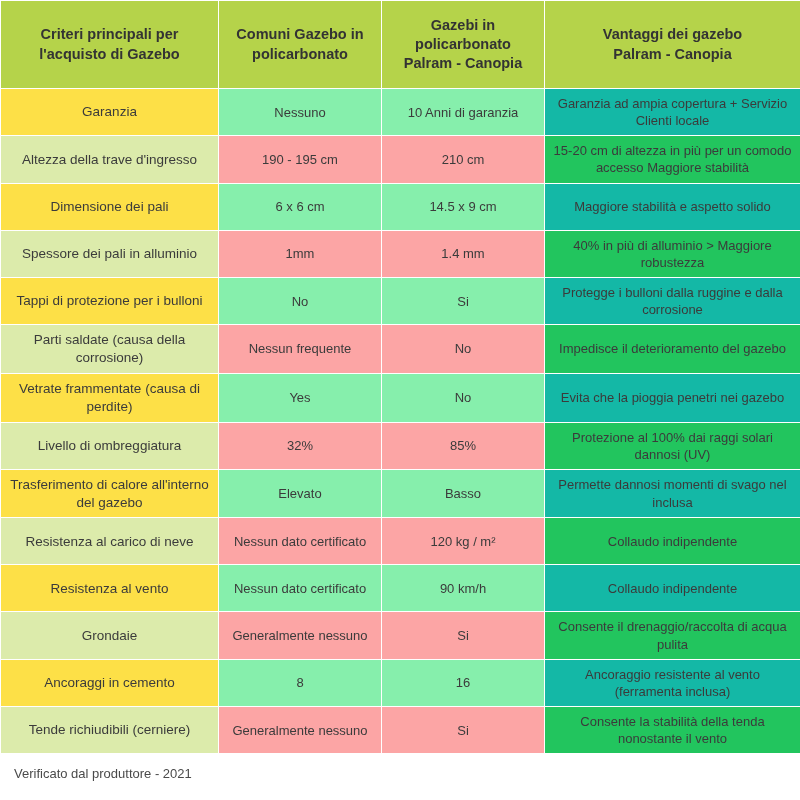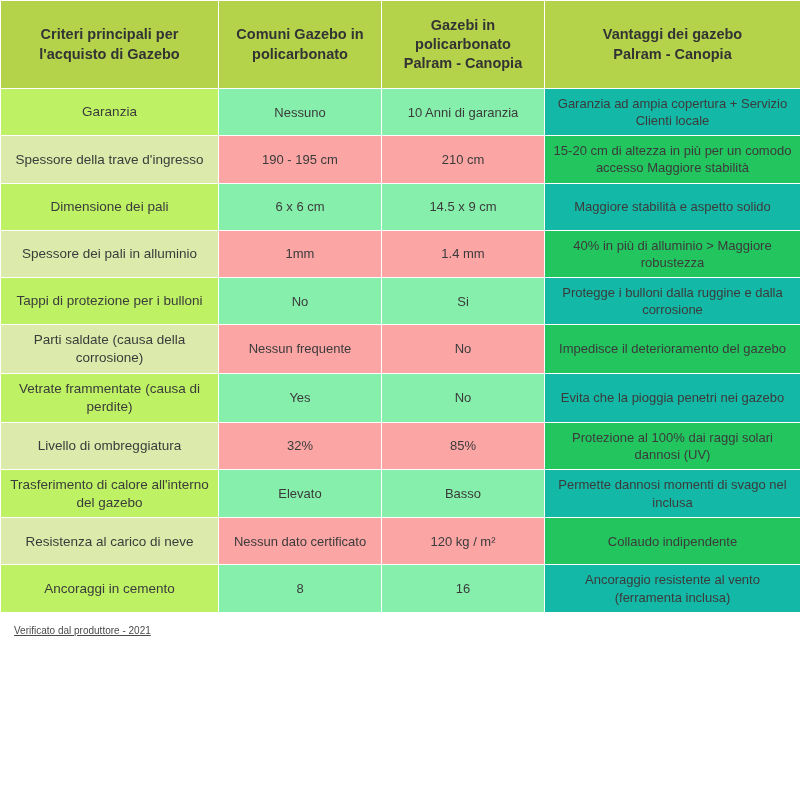--- a/index.html
+++ b/index.html
@@ -48,40 +48,39 @@
     padding: 8px 10px;
   }
   thead th .sub {
     display: block;
   }
   tbody td {
     font-size: 13px;
     height: 47px;
   }
   tbody td.crit {
-    background: #bef264;
+    background: #fde047;
     font-weight: normal;
     color: #3b3b3b;
     font-size: 13.5px;
   }
   tbody td.val {
     background: #86efac;
   }
   tbody td.benefit {
     background: #14b8a6;
   }
   tbody tr.alt td.crit { background: #dcebab; }
   tbody tr.alt td.val { background: #fca5a5; }
   tbody tr.alt td.benefit { background: #22c55e; }
 
   .footnote {
-    font-size: 10px;
+    font-size: 13px;
     color: #4a4a4a;
     padding: 12px 0 0 14px;
-    text-decoration: underline;
   }
 </style>
 </head>
 <body>
 
 <div class="wrap">
   <table class="cmp">
     <colgroup>
       <col class="c0">
         <col class="c1">
@@ -116,21 +115,21 @@
         </td>
         <td class="val">Nessuno</td>
         <td class="val">10 Anni di garanzia</td>
         <td class="benefit">
           <span>Garanzia ad ampia copertura +</span>
           <span class="sub">Servizio Clienti locale</span>
         </td>
       </tr>
       <tr class="alt">
         <td class="crit">
-          <span>Spessore della trave d'ingresso</span>
+          <span>Altezza della trave d'ingresso</span>
           
         </td>
         <td class="val">190 - 195 cm</td>
         <td class="val">210 cm</td>
         <td class="benefit">
           <span>15-20 cm di altezza in più per un</span>
           <span class="sub">comodo accesso Maggiore stabilità</span>
         </td>
       </tr>
       <tr>
@@ -224,26 +223,62 @@
         </td>
         <td class="val">Nessun dato certificato</td>
         <td class="val">120 kg / m²</td>
         <td class="benefit">
           <span>Collaudo indipendente</span>
           
         </td>
       </tr>
       <tr>
         <td class="crit">
+          <span>Resistenza al vento</span>
+          
+        </td>
+        <td class="val">Nessun dato certificato</td>
+        <td class="val">90 km/h</td>
+        <td class="benefit">
+          <span>Collaudo indipendente</span>
+          
+        </td>
+      </tr>
+      <tr class="alt">
+        <td class="crit">
+          <span>Grondaie</span>
+          
+        </td>
+        <td class="val">Generalmente nessuno</td>
+        <td class="val">Si</td>
+        <td class="benefit">
+          <span>Consente il drenaggio/raccolta</span>
+          <span class="sub">di acqua pulita</span>
+        </td>
+      </tr>
+      <tr>
+        <td class="crit">
           <span>Ancoraggi in cemento</span>
           
         </td>
         <td class="val">8</td>
         <td class="val">16</td>
         <td class="benefit">
           <span>Ancoraggio resistente al vento</span>
           <span class="sub">(ferramenta inclusa)</span>
+        </td>
+      </tr>
+      <tr class="alt">
+        <td class="crit">
+          <span>Tende richiudibili (cerniere)</span>
+          
+        </td>
+        <td class="val">Generalmente nessuno</td>
+        <td class="val">Si</td>
+        <td class="benefit">
+          <span>Consente la stabilità della tenda</span>
+          <span class="sub">nonostante il vento</span>
         </td>
       </tr>
     </tbody>
   </table>
   <div class="footnote">Verificato dal produttore - 2021</div>
 </div>
 
 </body></html>

